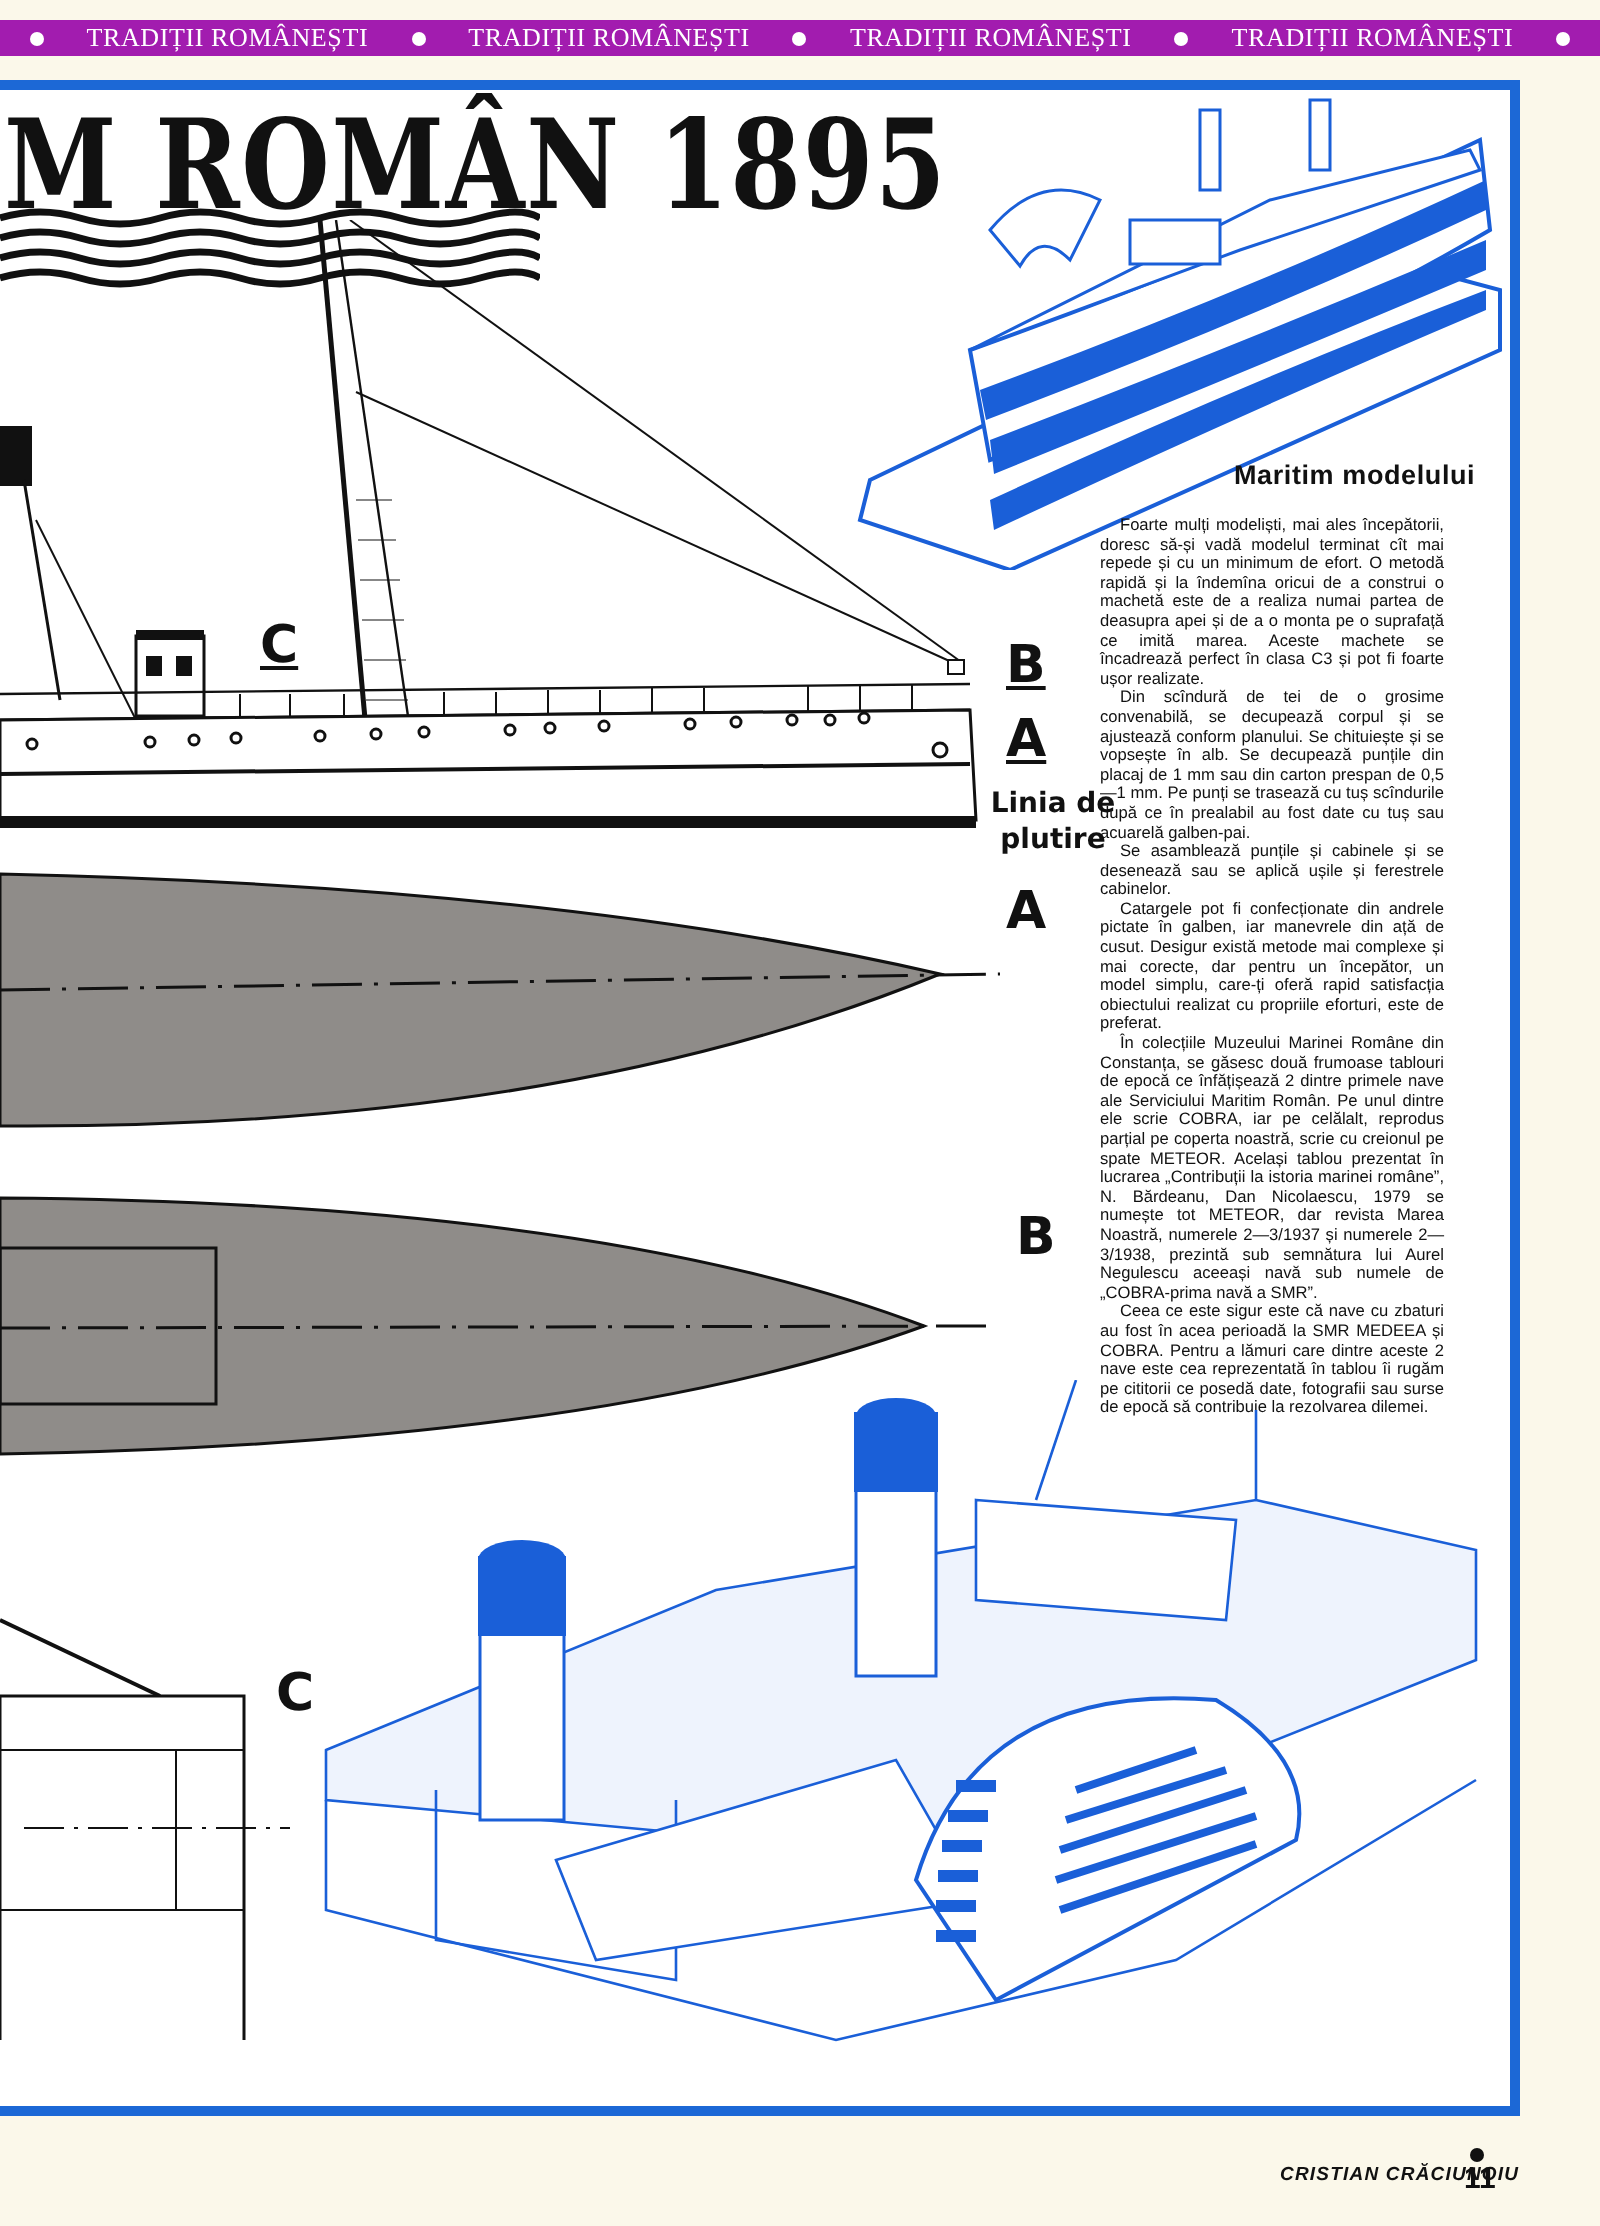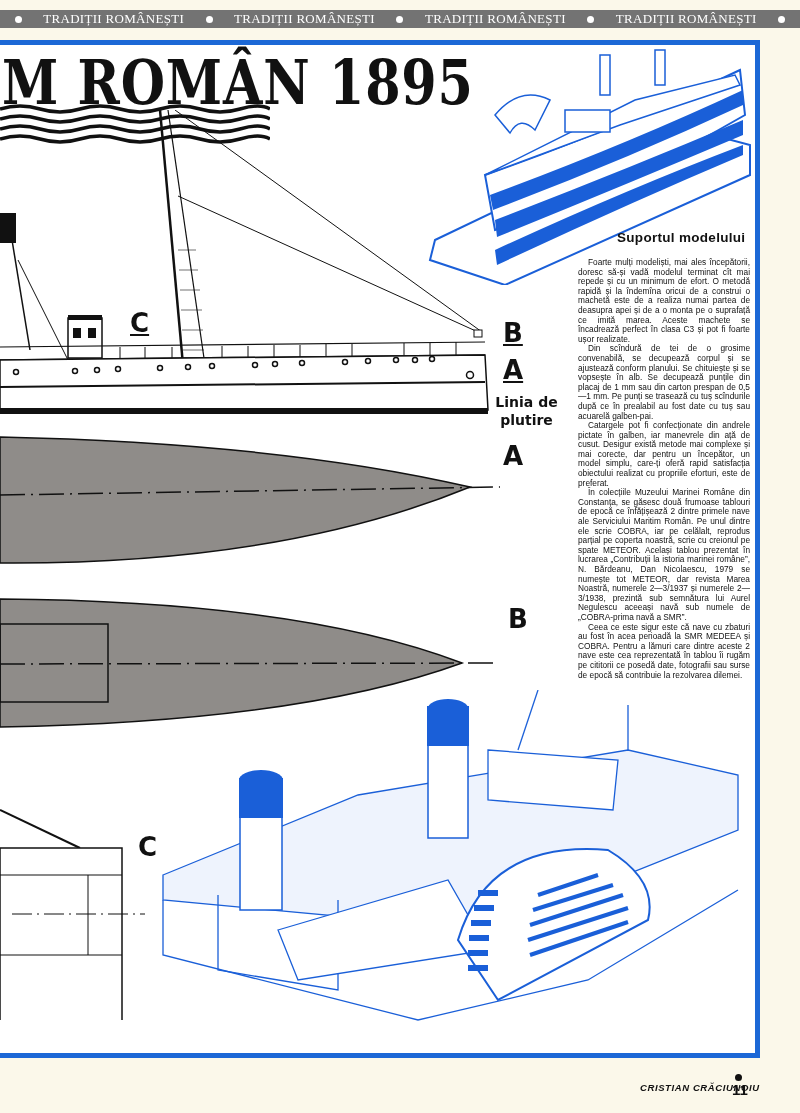--- a/index.html
+++ b/index.html
@@ -1,33 +1,33 @@
 <!DOCTYPE html>
 <html><head>
 <meta charset="utf-8">
 <style>
   * { box-sizing: border-box; margin: 0; padding: 0; }
   html, body { width: 800px; height: 1113px; overflow: hidden; }
   body { background: #fbf8ea; font-family: "Liberation Sans", sans-serif; position: relative; color: #111; }
 
-  .banner { position: absolute; left: 0; top: 10px; width: 800px; height: 18px; background: #737373;
+  .banner { position: absolute; left: 0; top: 10px; width: 800px; height: 18px; background: #a21caf;
     display: flex; align-items: center; justify-content: space-around; color: #fff; font-family: "Liberation Serif", serif; font-size: 13px; letter-spacing: 0.3px; }
   .banner .dot { display:inline-block; width:7px; height:7px; border-radius:50%; background:#fff; margin: 0 8px; }
   .banner-item { display:flex; align-items:center; }
 
   .frame { position: absolute; left: 0; top: 40px; width: 760px; height: 1018px; border: 5px solid #1c68d6; border-left: none; background: #fff; overflow: hidden; }
 
   .title { position: absolute; left: 2px; top: 46px; font-family: "DejaVu Serif", serif; font-weight: 900; font-size: 62px; letter-spacing: 1px; transform: scaleX(0.82); transform-origin: left top; color: #111; white-space: nowrap; }
   .waves { position: absolute; left: 0; top: 103px; width: 270px; height: 48px; }
 
   .section-label { position: absolute; font-family: "DejaVu Sans", sans-serif; font-weight: bold; color: #111; }
   .label-big { font-size: 26px; }
   .label-mid { font-size: 14px; line-height: 18px; text-align: center; }
 
-  .article { position: absolute; left: 578px; top: 258px; width: 172px; font-size: 8.3px; line-height: 9.6px; text-align: justify; color: #111; }
+  .article { position: absolute; left: 550px; top: 258px; width: 172px; font-size: 8.3px; line-height: 9.6px; text-align: justify; color: #111; }
   .article-heading { position: absolute; left: 617px; top: 230px; font-weight: bold; font-size: 13.5px; letter-spacing: 0.3px; }
   .article p { text-indent: 10px; margin: 0; }
 
   .author { position: absolute; left: 640px; top: 1082px; font-weight: bold; font-style: italic; font-size: 9.5px; letter-spacing: 0.6px; }
   .page-num { position: absolute; left: 732px; top: 1074px; font-size: 15px; font-weight: bold; display:flex; align-items:center;flex-direction:column; }
   .page-num .dot { width:7px; height:7px; border-radius:50%; background:#111; margin-right:3px; display:inline-block; }
 
   svg { position: absolute; }
 </style>
 </head>
@@ -146,25 +146,26 @@
   <path d="M60 130 Q200 80 315 25 L320 70 Q200 140 70 185 Z" fill="#fff" stroke="#1a5fd8" stroke-width="2"></path>
   <path d="M65 150 Q200 100 318 45 L318 60 Q200 115 68 165 Z" fill="#1a5fd8"></path>
   <path d="M70 175 Q200 125 318 75 L318 90 Q200 140 72 192 Z" fill="#1a5fd8"></path>
   <path d="M70 205 Q200 145 318 100 L318 110 Q200 160 72 220 Z" fill="#1a5fd8"></path>
   <path d="M60 130 L210 55 L310 30 L315 40 L195 80 Z" fill="#fff" stroke="#1a5fd8" stroke-width="1.5"></path>
   <rect x="140" y="65" width="45" height="22" fill="#fff" stroke="#1a5fd8" stroke-width="1.5"></rect>
   <rect x="175" y="10" width="10" height="40" fill="#fff" stroke="#1a5fd8" stroke-width="1.5"></rect>
   <rect x="230" y="5" width="10" height="35" fill="#fff" stroke="#1a5fd8" stroke-width="1.5"></rect>
   <path d="M70 70 Q95 40 125 55 L110 85 Q95 70 85 88 Z" fill="#fff" stroke="#1a5fd8" stroke-width="1.5"></path>
 </svg>
-<span class="article-heading">Suportul modelului</span>
+<span class="article-heading">Maritim modelului</span>
 
 <div class="article">
   <p>Foarte mulți modeliști, mai ales începătorii, doresc să-și vadă modelul terminat cît mai repede și cu un minimum de efort. O metodă rapidă și la îndemîna oricui de a construi o machetă este de a realiza numai partea de deasupra apei și de a o monta pe o suprafață ce imită marea. Aceste machete se încadrează perfect în clasa C3 și pot fi foarte ușor realizate.</p>
   <p>Din scîndură de tei de o grosime convenabilă, se decupează corpul și se ajustează conform planului. Se chituiește și se vopsește în alb. Se decupează punțile din placaj de 1 mm sau din carton prespan de 0,5—1 mm. Pe punți se trasează cu tuș scîndurile după ce în prealabil au fost date cu tuș sau acuarelă galben-pai.</p>
+  <p>Se asamblează punțile și cabinele și se desenează sau se aplică ușile și ferestrele cabinelor.</p>
   <p>Catargele pot fi confecționate din andrele pictate în galben, iar manevrele din ață de cusut. Desigur există metode mai complexe și mai corecte, dar pentru un începător, un model simplu, care-ți oferă rapid satisfacția obiectului realizat cu propriile eforturi, este de preferat.</p>
   <p>În colecțiile Muzeului Marinei Române din Constanța, se găsesc două frumoase tablouri de epocă ce înfățișează 2 dintre primele nave ale Serviciului Maritim Român. Pe unul dintre ele scrie COBRA, iar pe celălalt, reprodus parțial pe coperta noastră, scrie cu creionul pe spate METEOR. Același tablou prezentat în lucrarea „Contribuții la istoria marinei române”, N. Bărdeanu, Dan Nicolaescu, 1979 se numește tot METEOR, dar revista Marea Noastră, numerele 2—3/1937 și numerele 2—3/1938, prezintă sub semnătura lui Aurel Negulescu aceeași navă sub numele de „COBRA-prima navă a SMR”.</p>
   <p>Ceea ce este sigur este că nave cu zbaturi au fost în acea perioadă la SMR MEDEEA și COBRA. Pentru a lămuri care dintre aceste 2 nave este cea reprezentată în tablou îi rugăm pe cititorii ce posedă date, fotografii sau surse de epocă să contribuie la rezolvarea dilemei.</p>
 </div>
 
 <svg style="left:0;top:790px;" width="150" height="230" viewBox="0 0 150 230">
   <path d="M0 20 L80 58" stroke="#111" stroke-width="2"></path>
   <rect x="0" y="58" width="122" height="175" fill="#fff" stroke="#111" stroke-width="1.5"></rect>
   <line x1="0" y1="85" x2="122" y2="85" stroke="#111"></line>
   <line x1="0" y1="165" x2="122" y2="165" stroke="#111"></line>

